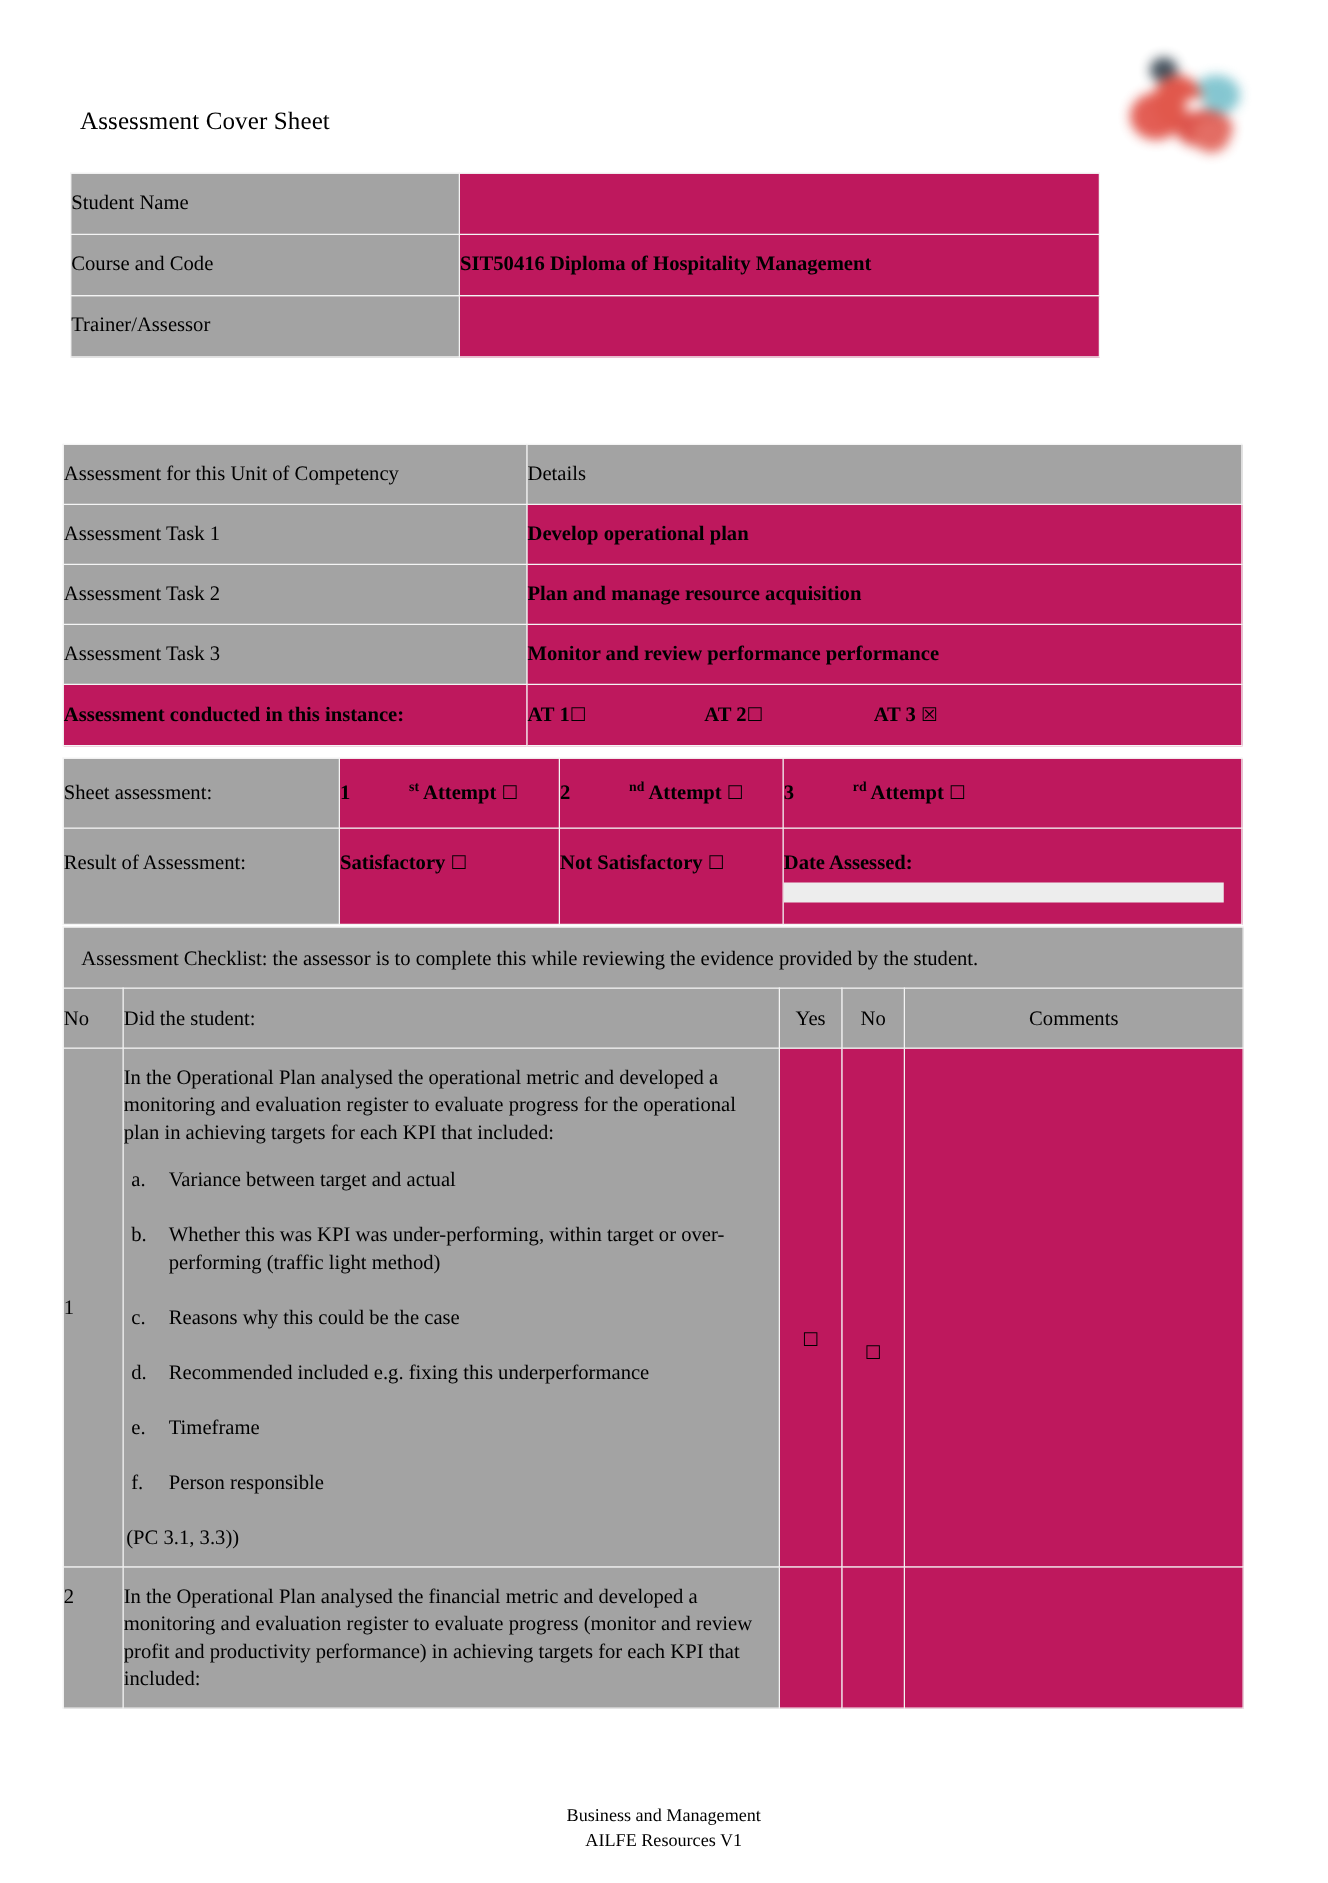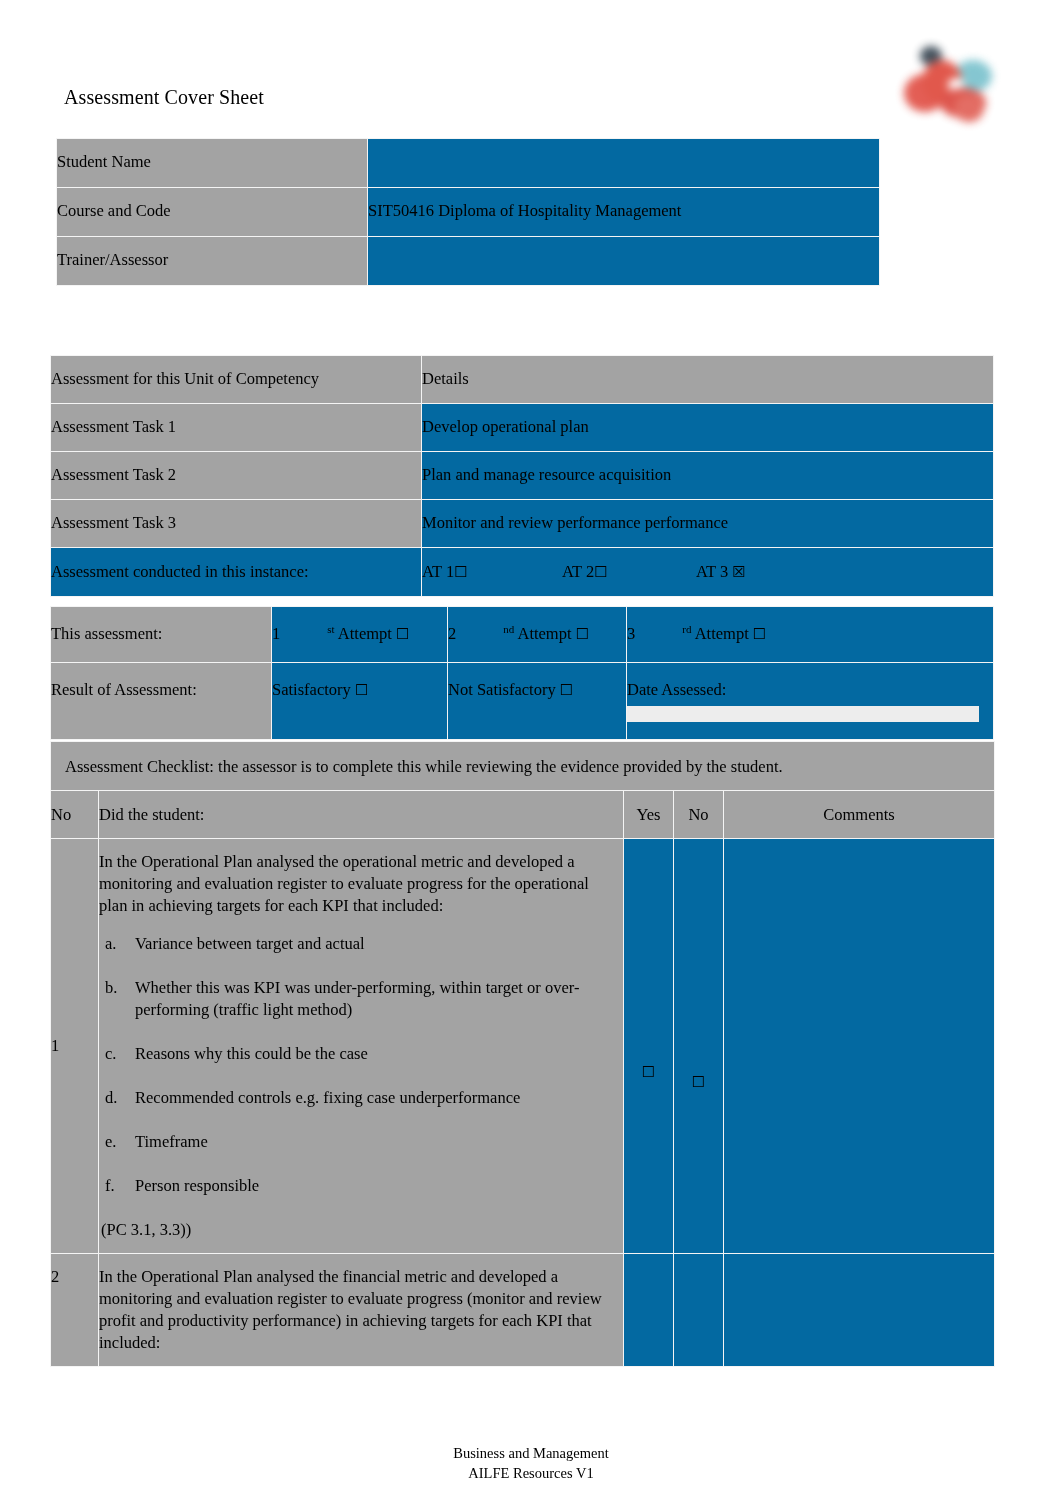--- a/index.html
+++ b/index.html
@@ -63,21 +63,21 @@
     table-layout: fixed;
     font-size: 16.5px;
     line-height: 22px;
   }
   .tbl td {
     vertical-align: top;
     padding: 12px 0 12px 0;
     border: 1px solid #f4f4f4;
   }
   .grey { background: #a3a3a3; }
-  .white { background: #0369a1; }
+  .white { background: #be185d; font-weight: bold; }
   .cell-pad-l { padding-left: 14px; }
 
   
   #table-details {
     left: 56px;
     top: 138px;
     width: 824px;
   }
   #table-details td { height: 24px; }
   #table-details .lbl { width: 310px; }
@@ -235,21 +235,21 @@
           <span class="at-gap-2"></span>
           <span class="opt"><span>AT 3</span> <span class="cb">☒</span></span>
         </td>
       </tr>
     </tbody>
   </table>
 
   <table class="tbl" id="table-result">
     <tbody>
       <tr>
-        <td class="grey c1 cell-pad-l">This assessment:</td>
+        <td class="grey c1 cell-pad-l">Sheet assessment:</td>
         <td class="white c2 cell-pad-l">
           <span>1</span><sup>st</sup><span> Attempt</span> <span class="cb">☐</span>
         </td>
         <td class="white c3 cell-pad-l">
           <span>2</span><sup>nd</sup><span> Attempt</span> <span class="cb">☐</span>
         </td>
         <td class="white cell-pad-l">
           <span>3</span><sup>rd</sup><span> Attempt</span> <span class="cb">☐</span>
         </td>
       </tr>
@@ -290,21 +290,21 @@
       </tr>
 
       <tr>
         <td class="grey cell-pad-l" style="vertical-align:middle;">1</td>
         <td class="grey q-body cell-pad-l">
           <p class="q-intro">In the Operational Plan analysed the  operational  metric and developed a monitoring and evaluation register to evaluate progress for the operational plan in achieving targets for each KPI that included:</p>
           <ul class="q-list">
             <li><span class="mk">a.</span><span>Variance between target and actual</span></li>
             <li><span class="mk">b.</span><span>Whether this was KPI was under-performing, within target or over-performing (traffic light method)</span></li>
             <li><span class="mk">c.</span><span>Reasons why this could be the case</span></li>
-            <li><span class="mk">d.</span><span>Recommended controls e.g. fixing case underperformance</span></li>
+            <li><span class="mk">d.</span><span>Recommended included e.g. fixing this underperformance</span></li>
             <li><span class="mk">e.</span><span>Timeframe</span></li>
             <li><span class="mk">f.</span><span>Person responsible</span></li>
           </ul>
           <p class="q-pc">(PC 3.1, 3.3))</p>
         </td>
         <td class="white cb cbx-yes">☐</td>
         <td class="white cb cbx-no">☐</td>
         <td class="white"></td>
       </tr>
 

